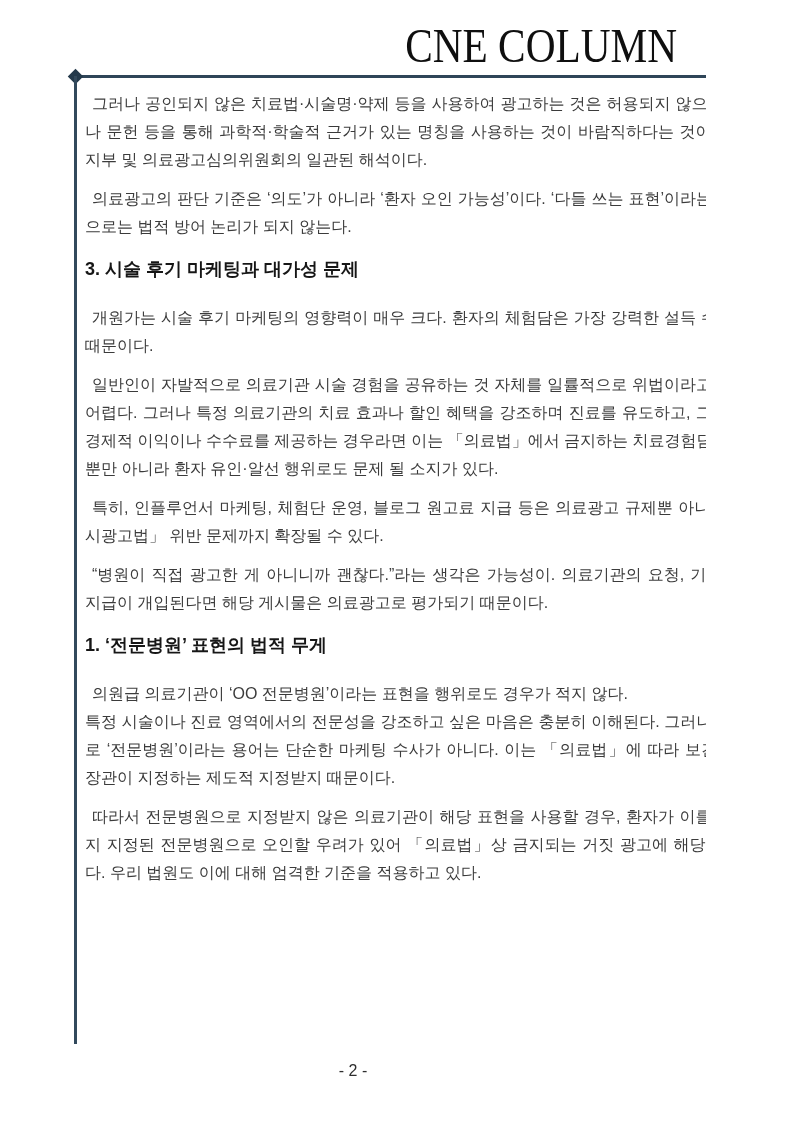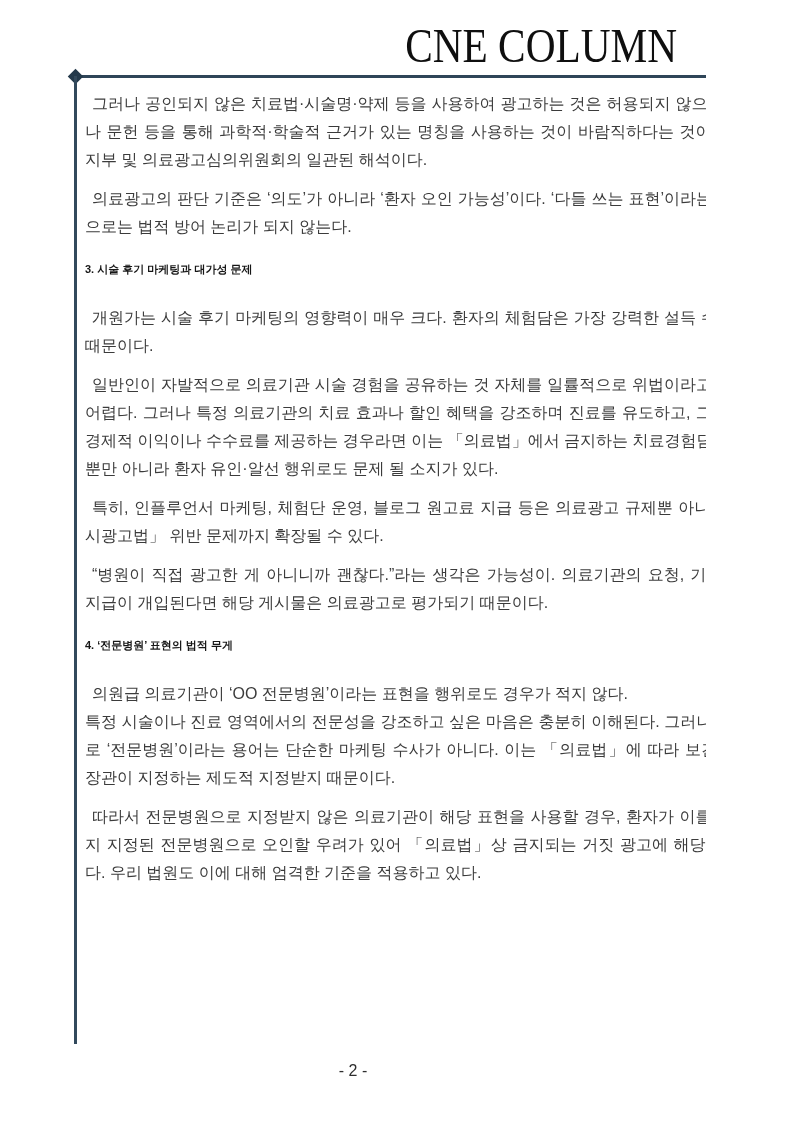--- a/index.html
+++ b/index.html
@@ -63,21 +63,21 @@
     text-align: justify;
   }
   .para {
     margin: 0 0 11px 0;
     text-indent: 7px;
   }
   .para.no-gap { margin-bottom: 0; }
   .para.cont  { text-indent: 0; }
   .heading {
     margin: 16px 0 23px 0;
-    font-size: 11px;
+    font-size: 18px;
     line-height: 24px;
     font-weight: 700;
     color: #161616;
     text-indent: 0;
   }
   
   .footer {
     position: absolute;
     top: 1062px;
     left: 0;
@@ -99,21 +99,21 @@
   <div class="left-rule"></div>
 
   <main class="content">
     <p class="para">그러나 공인되지 않은 치료법·시술명·약제 등을 사용하여 광고하는 것은 허용되지 않으며, 학회나 문헌 등을 통해 과학적·학술적 근거가 있는 명칭을 사용하는 것이 바람직하다는 것이 보건복지부 및 의료광고심의위원회의 일관된 해석이다.</p>
     <p class="para">의료광고의 판단 기준은 ‘의도’가 아니라 ‘환자 오인 가능성’이다. ‘다들 쓰는 표현’이라는 이유만으로는 법적 방어 논리가 되지 않는다.</p>
     <h2 class="heading">3. 시술 후기 마케팅과 대가성 문제</h2>
     <p class="para">개원가는 시술 후기 마케팅의 영향력이 매우 크다. 환자의 체험담은 가장 강력한 설득 수단이기 때문이다.</p>
     <p class="para">일반인이 자발적으로 의료기관 시술 경험을 공유하는 것 자체를 일률적으로 위법이라고 보기는 어렵다. 그러나 특정 의료기관의 치료 효과나 할인 혜택을 강조하며 진료를 유도하고, 그 대가로 경제적 이익이나 수수료를 제공하는 경우라면 이는 「의료법」에서 금지하는 치료경험담 광고일 뿐만 아니라 환자 유인·알선 행위로도 문제 될 소지가 있다.</p>
     <p class="para">특히, 인플루언서 마케팅, 체험단 운영, 블로그 원고료 지급 등은 의료광고 규제뿐 아니라 「표시광고법」 위반 문제까지 확장될 수 있다.</p>
     <p class="para">“병원이 직접 광고한 게 아니니까 괜찮다.”라는 생각은 가능성이. 의료기관의 요청, 기획, 대가 지급이 개입된다면 해당 게시물은 의료광고로 평가되기 때문이다.</p>
-    <h2 class="heading">4. ‘전문병원’ 표현의 법적 무게</h2>
+    <h2 class="heading">1. ‘전문병원’ 표현의 법적 무게</h2>
     <p class="para no-gap">의원급 의료기관이 ‘OO 전문병원’이라는 표현을 행위로도 경우가 적지 않다.</p>
     <p class="para cont">특정 시술이나 진료 영역에서의 전문성을 강조하고 싶은 마음은 충분히 이해된다. 그러나 법적으로 ‘전문병원’이라는 용어는 단순한 마케팅 수사가 아니다. 이는 「의료법」에 따라 보건복지부 장관이 지정하는 제도적 지정받지 때문이다.</p>
     <p class="para">따라서 전문병원으로 지정받지 않은 의료기관이 해당 표현을 사용할 경우, 환자가 이를 문제까지 지정된 전문병원으로 오인할 우려가 있어 「의료법」상 금지되는 거짓 광고에 해당할 수 있다. 우리 법원도 이에 대해 엄격한 기준을 적용하고 있다.</p>
   </main>
 
   <div class="footer">- 2 -</div>
 
 </div>
 
 </body></html>

